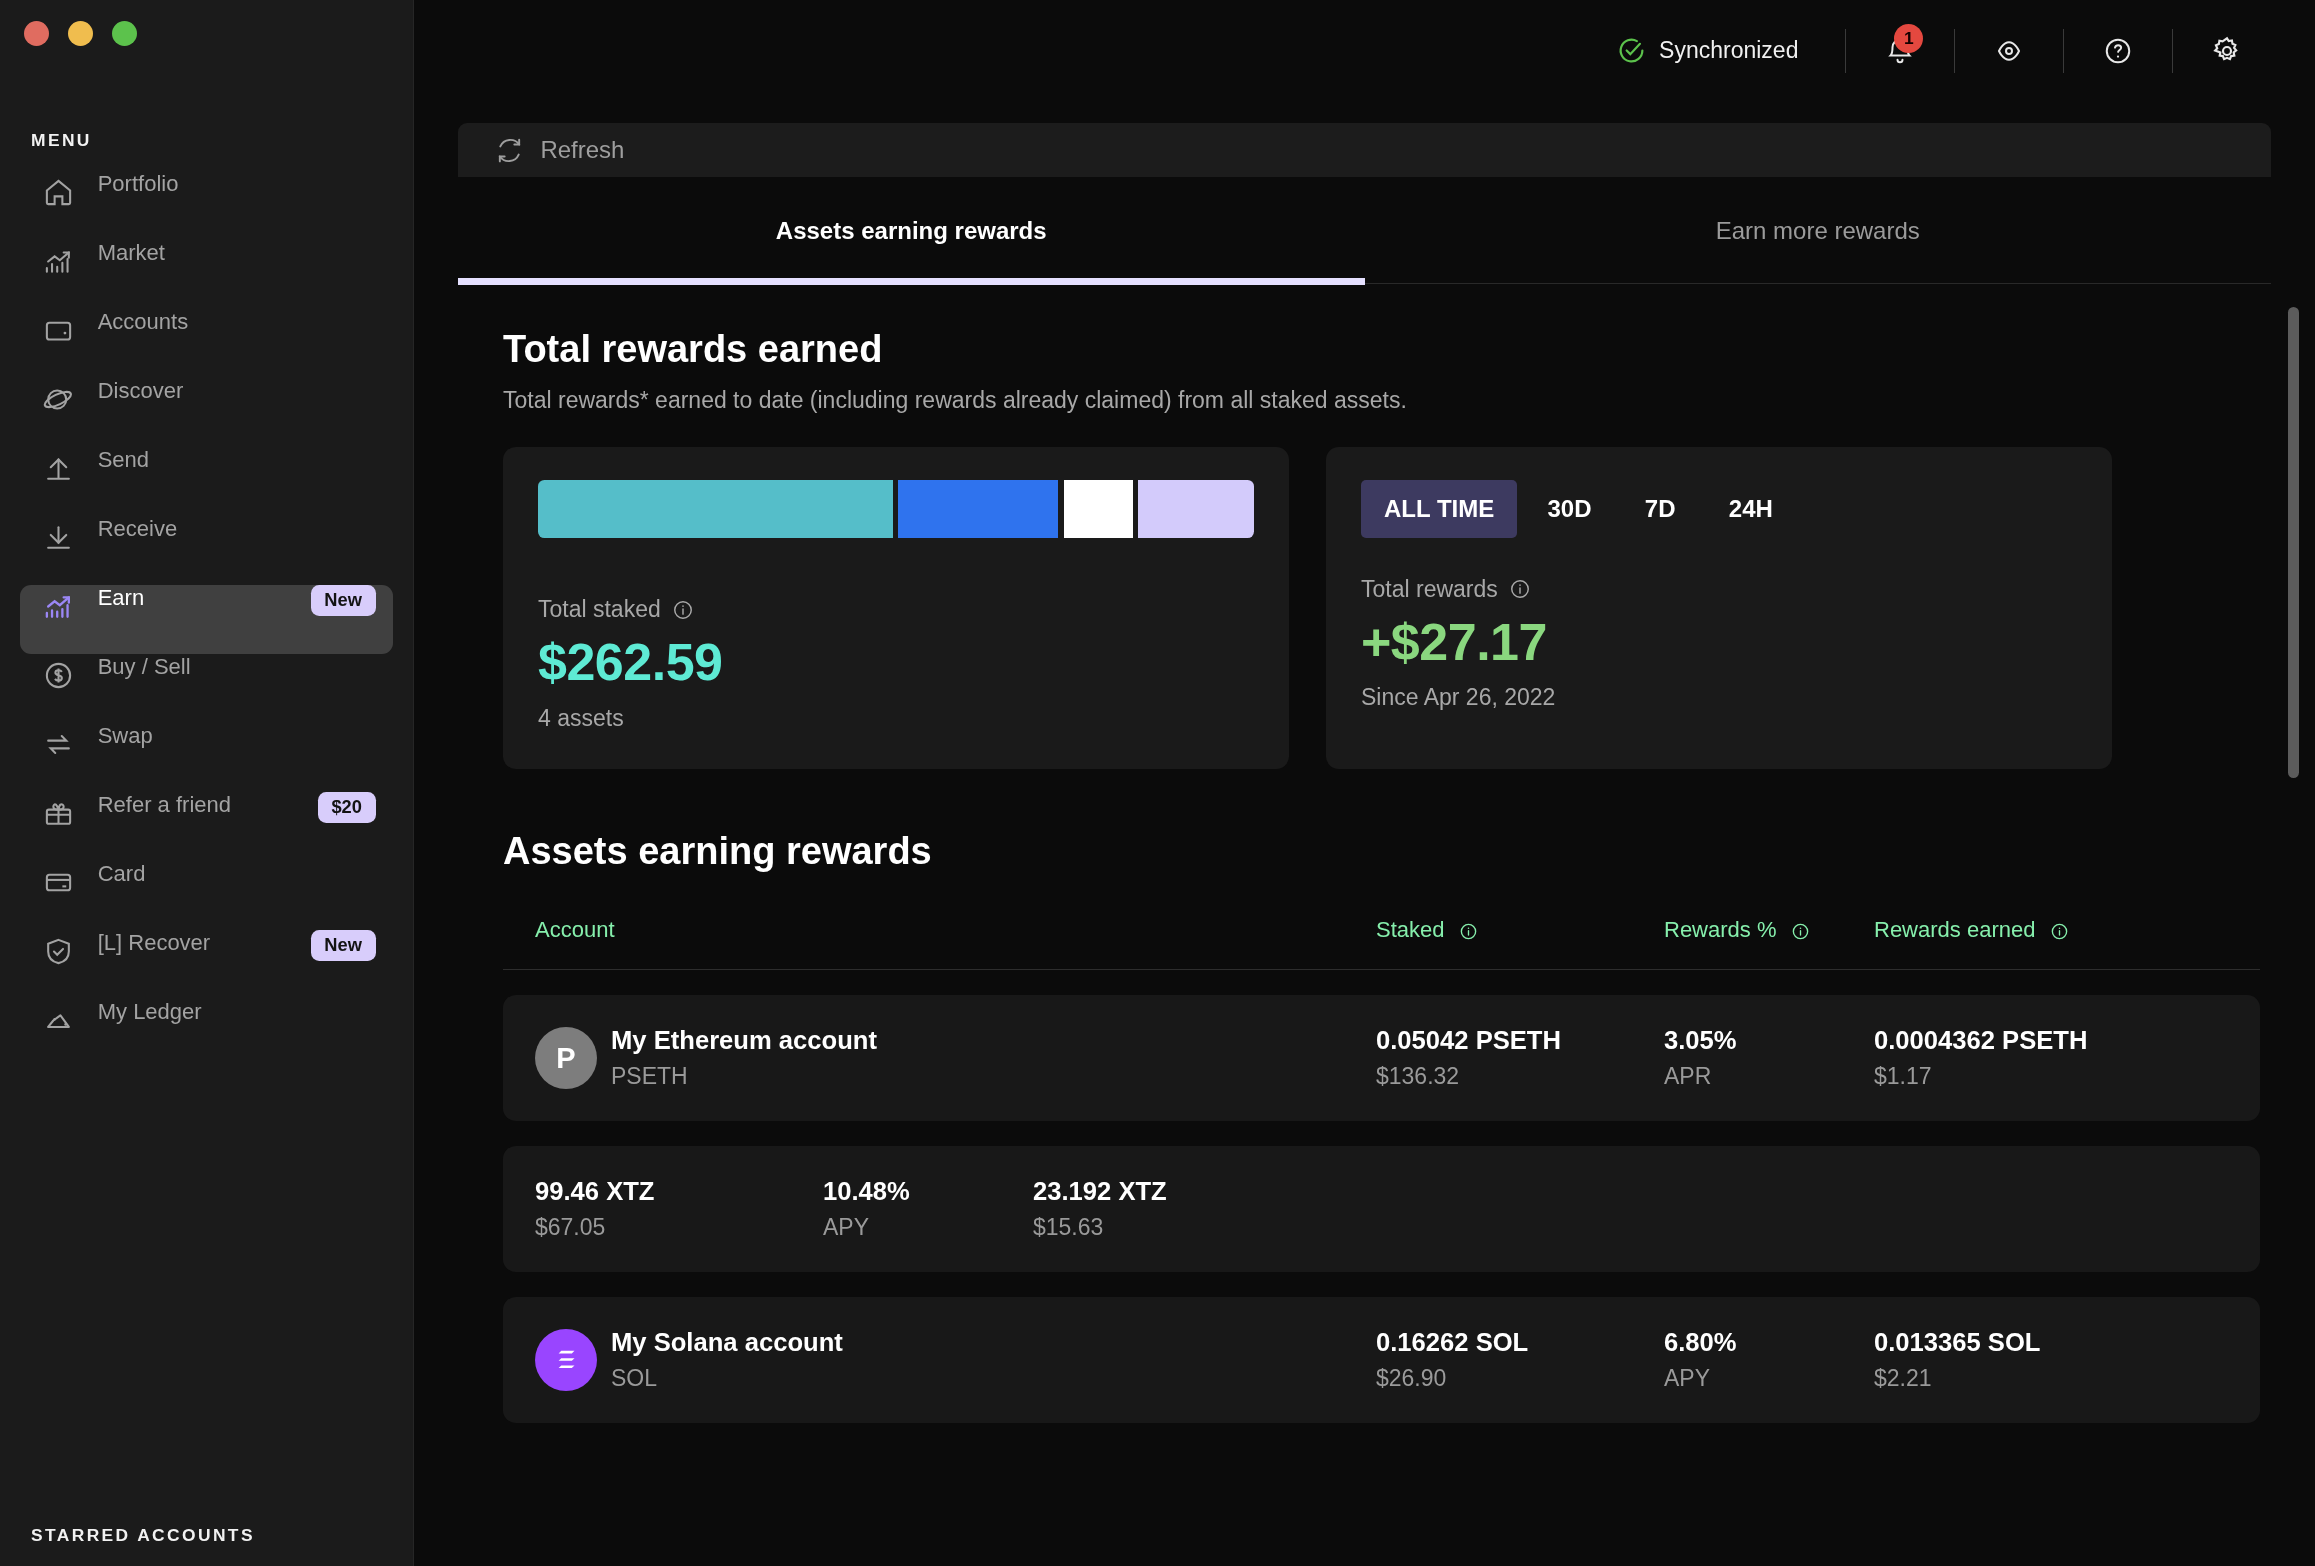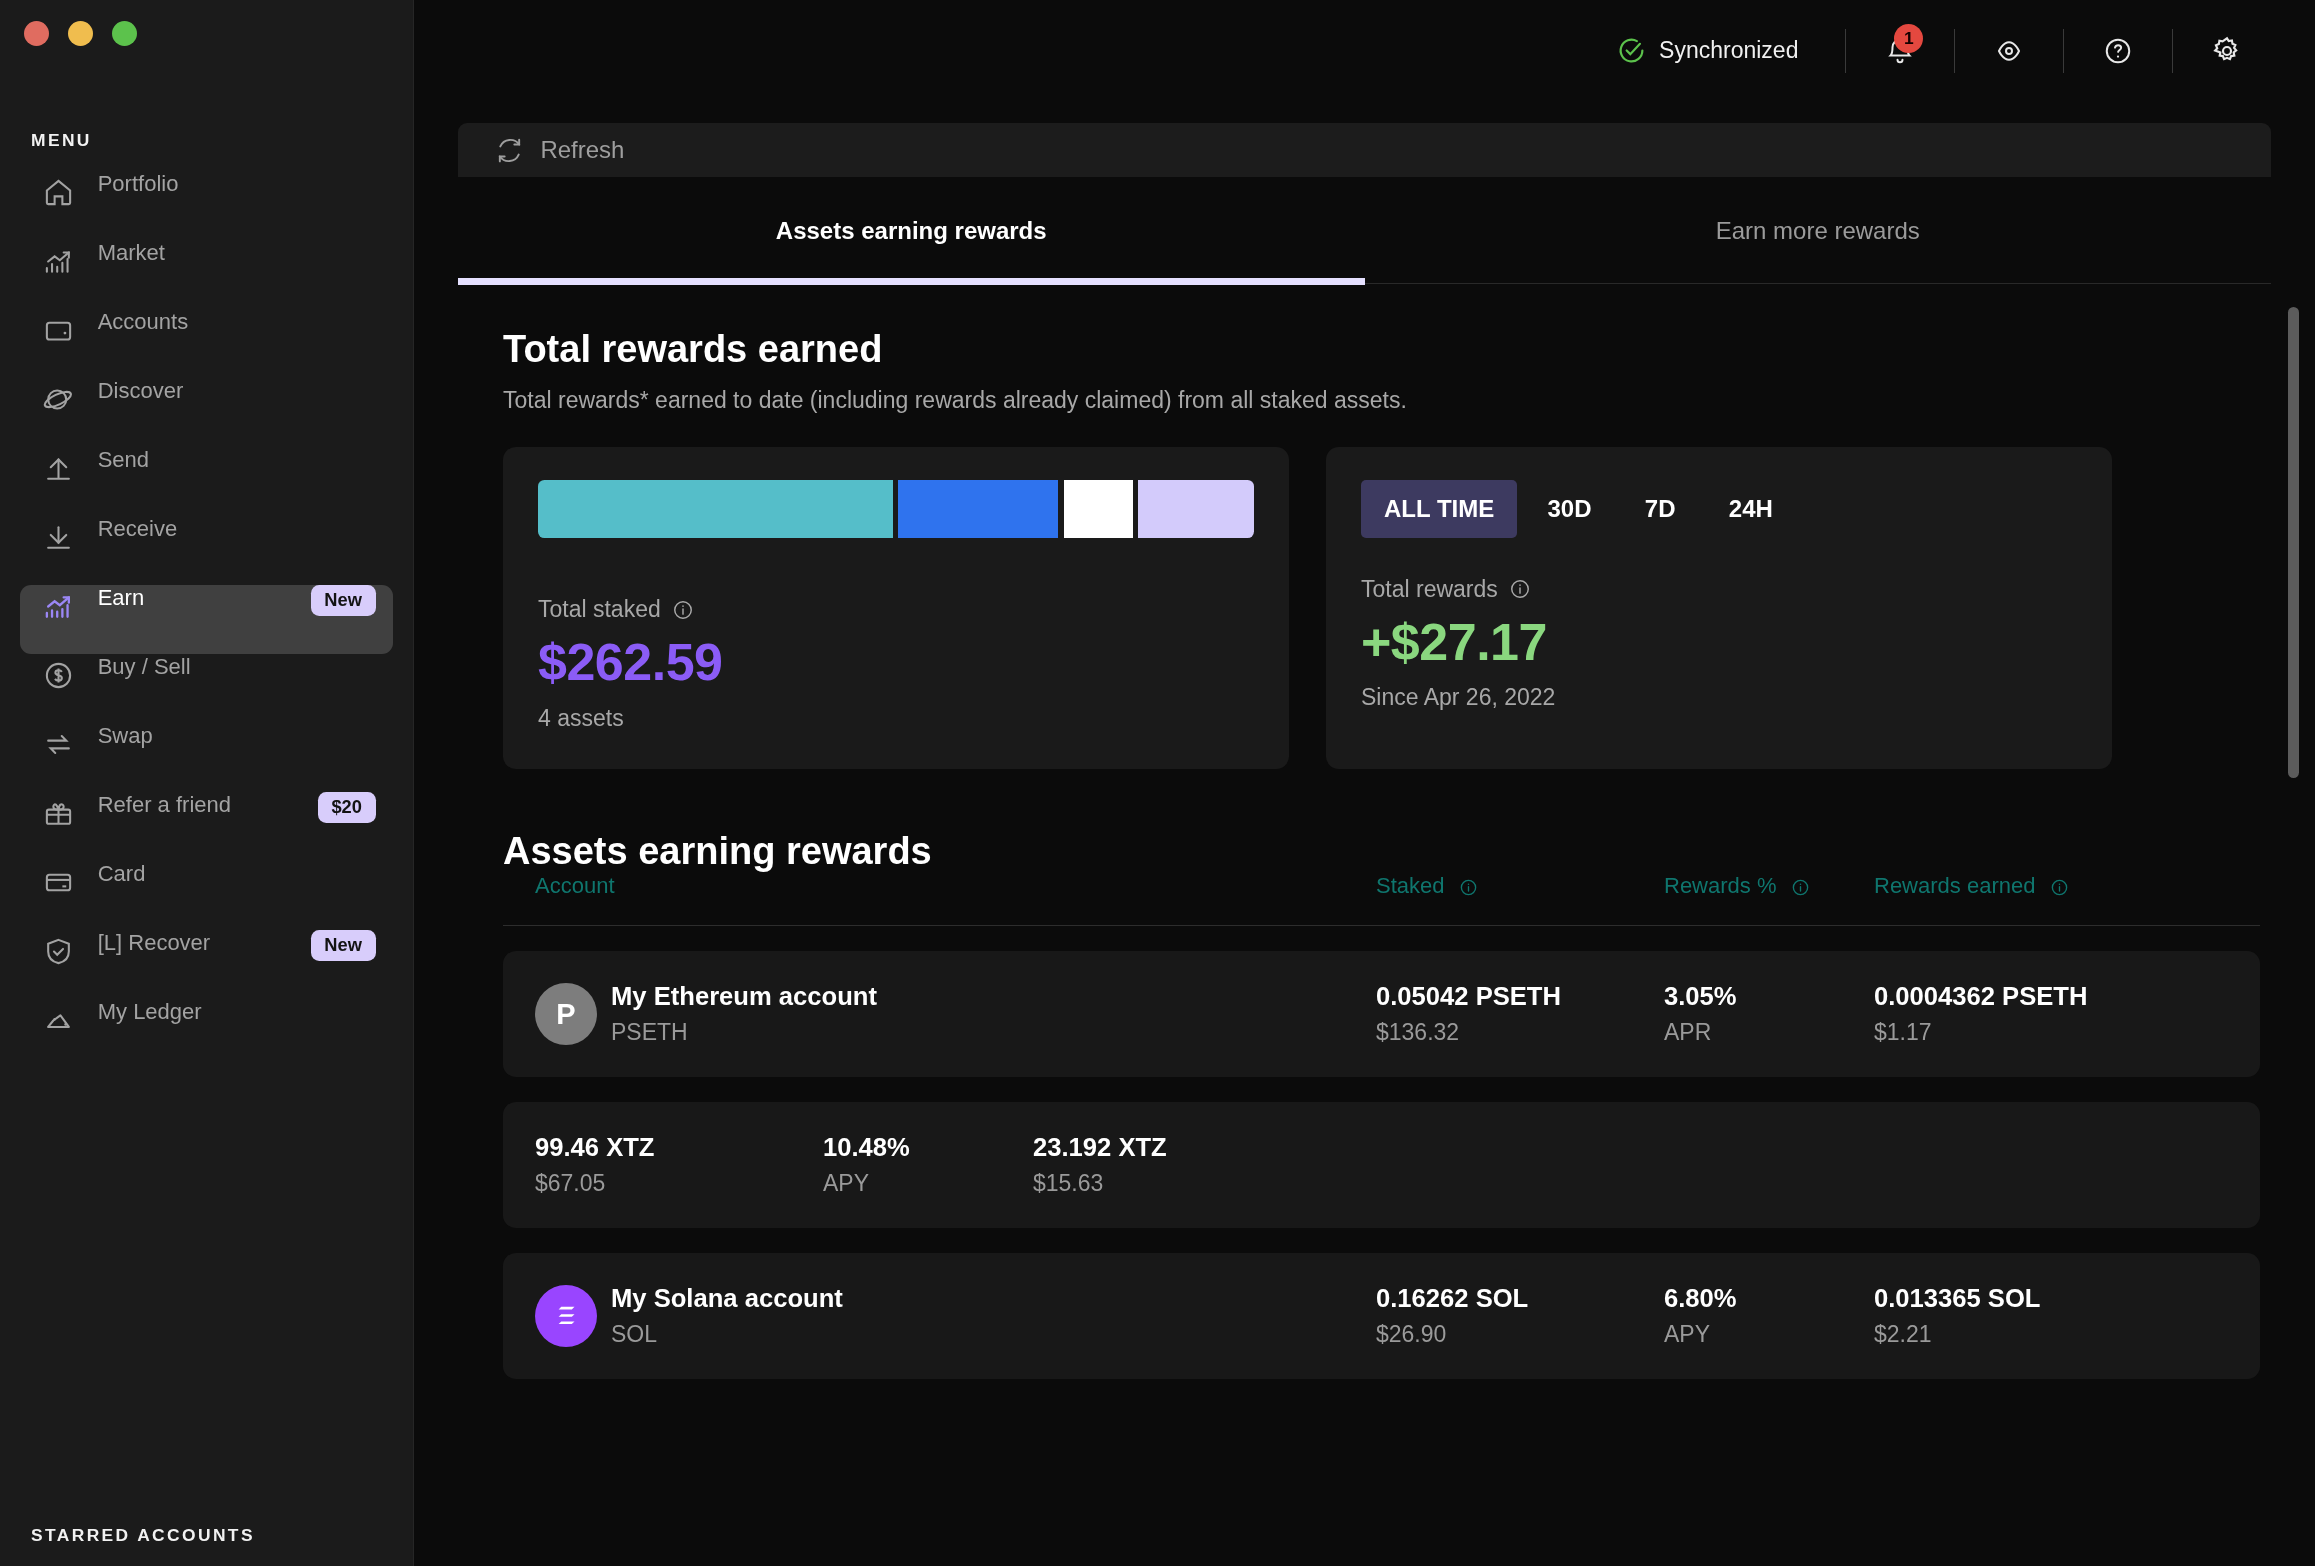--- a/index.html
+++ b/index.html
@@ -105,38 +105,38 @@
   .card.left { width: 786px; }
   .card.right { width: 786px; }
 
   .stackbar { display: flex; gap: 5.5px; height: 58px; }
   .seg:first-child { border-radius: 6.4px 0 0 6.4px; }
   .seg:last-child { border-radius: 0 6.4px 6.4px 0; }
 
   .metric-label { display: flex; align-items: center; gap: 11px; color: #a8a8a8; font-size: 23px; }
   .card.left .metric-label { margin-top: 58px; }
   .card.right .metric-label { margin-top: 38px; }
-  .metric-value { font-size: 52px; font-weight: 700; color: #8b5cf6; margin-top: 9.1px; letter-spacing: -0.5px; }
+  .metric-value { font-size: 52px; font-weight: 700; color: #5eead4; margin-top: 9.1px; letter-spacing: -0.5px; }
   .metric-value.green { color: #8ad77f; }
   .metric-sub { font-size: 23px; color: #a8a8a8; margin-top: 12.8px; }
 
   .period-row { display: flex; gap: 7.3px; }
   .period {
     font-size: 24px; font-weight: 700; color: #ffffff;
     padding: 14.6px 23px; border-radius: 5px;
   }
   .period.active { background: #3d3a60; }
 
   .assets-title { font-size: 38px; font-weight: 700; color: #ffffff; margin-top: 61px; }
 
   .thead {
     display: flex; align-items: flex-end;
-    padding: 0 32px 25.6px 32px;
+    margin-top: 44px; padding: 0 32px 25.6px 32px;
     border-bottom: 0.9px solid #2d2d2d;
-    color: #0f766e; font-size: 22px;
+    color: #86efac; font-size: 22px;
   }
   .col-account { flex: 0 0 841px; }
   .col-staked { flex: 0 0 288px; }
   .col-pct { flex: 0 0 210px; }
   .col-earned { flex: 1; }
   .th-ico { display: inline-flex; vertical-align: middle; margin-left: 8.2px; }
 
   .row {
     display: flex; align-items: center;
     background: #181818; border-radius: 12.8px;

